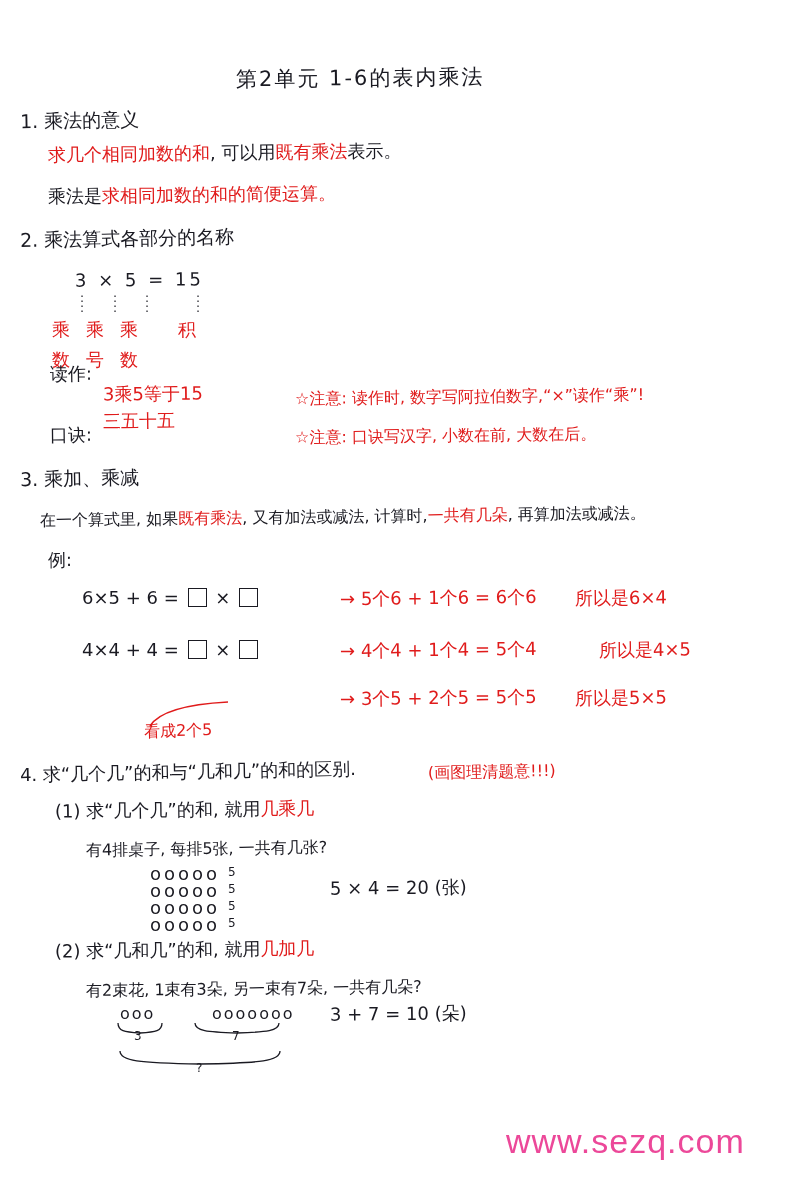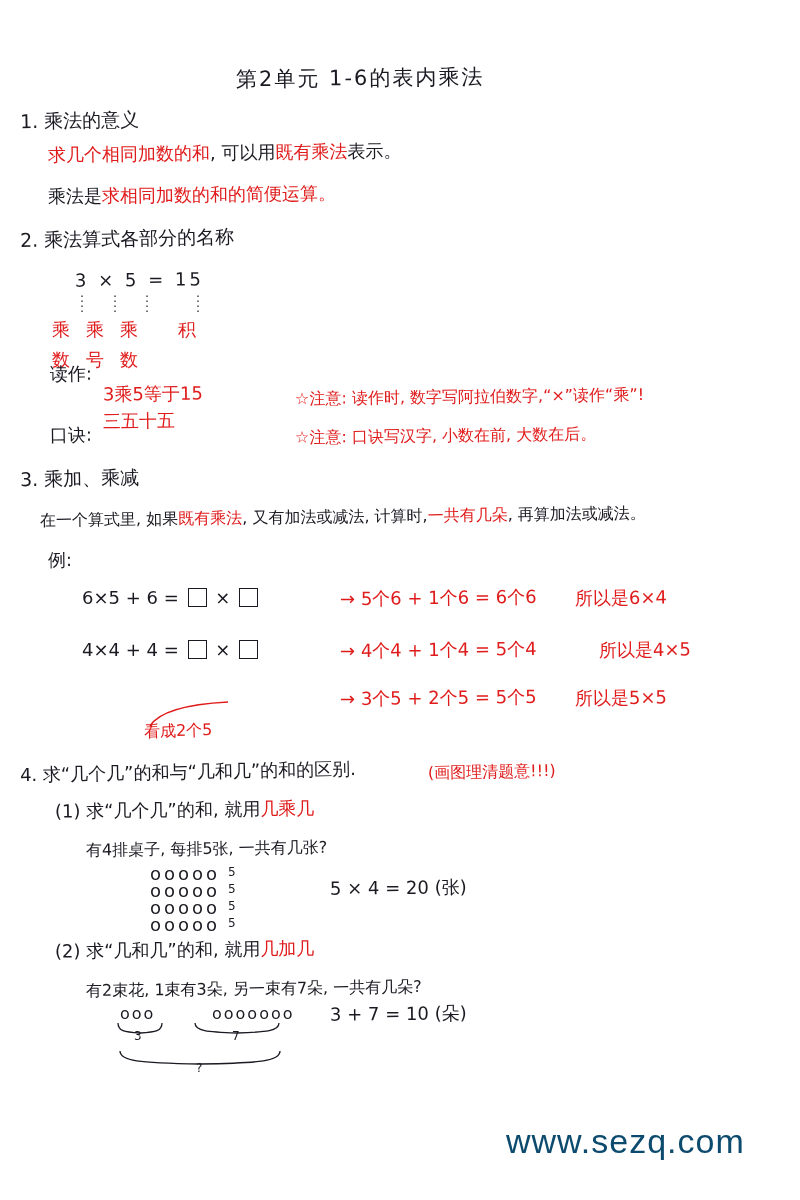--- a/index.html
+++ b/index.html
@@ -53,21 +53,21 @@
     font-size: 18px;
     color: #1a1a22;
     letter-spacing: 3px;
     line-height: 12px;
   }
   .watermark {
     position: absolute;
     left: 506px;
     top: 1122px;
     font-size: 34px;
-    color: #0c4a6e;
+    color: #ec4899;
     letter-spacing: 1px;
     font-family: "Liberation Sans", sans-serif;
   }
   svg.mark { position: absolute; overflow: visible; }
 </style>
 </head>
 <body>
 
 <div class="page">
 

